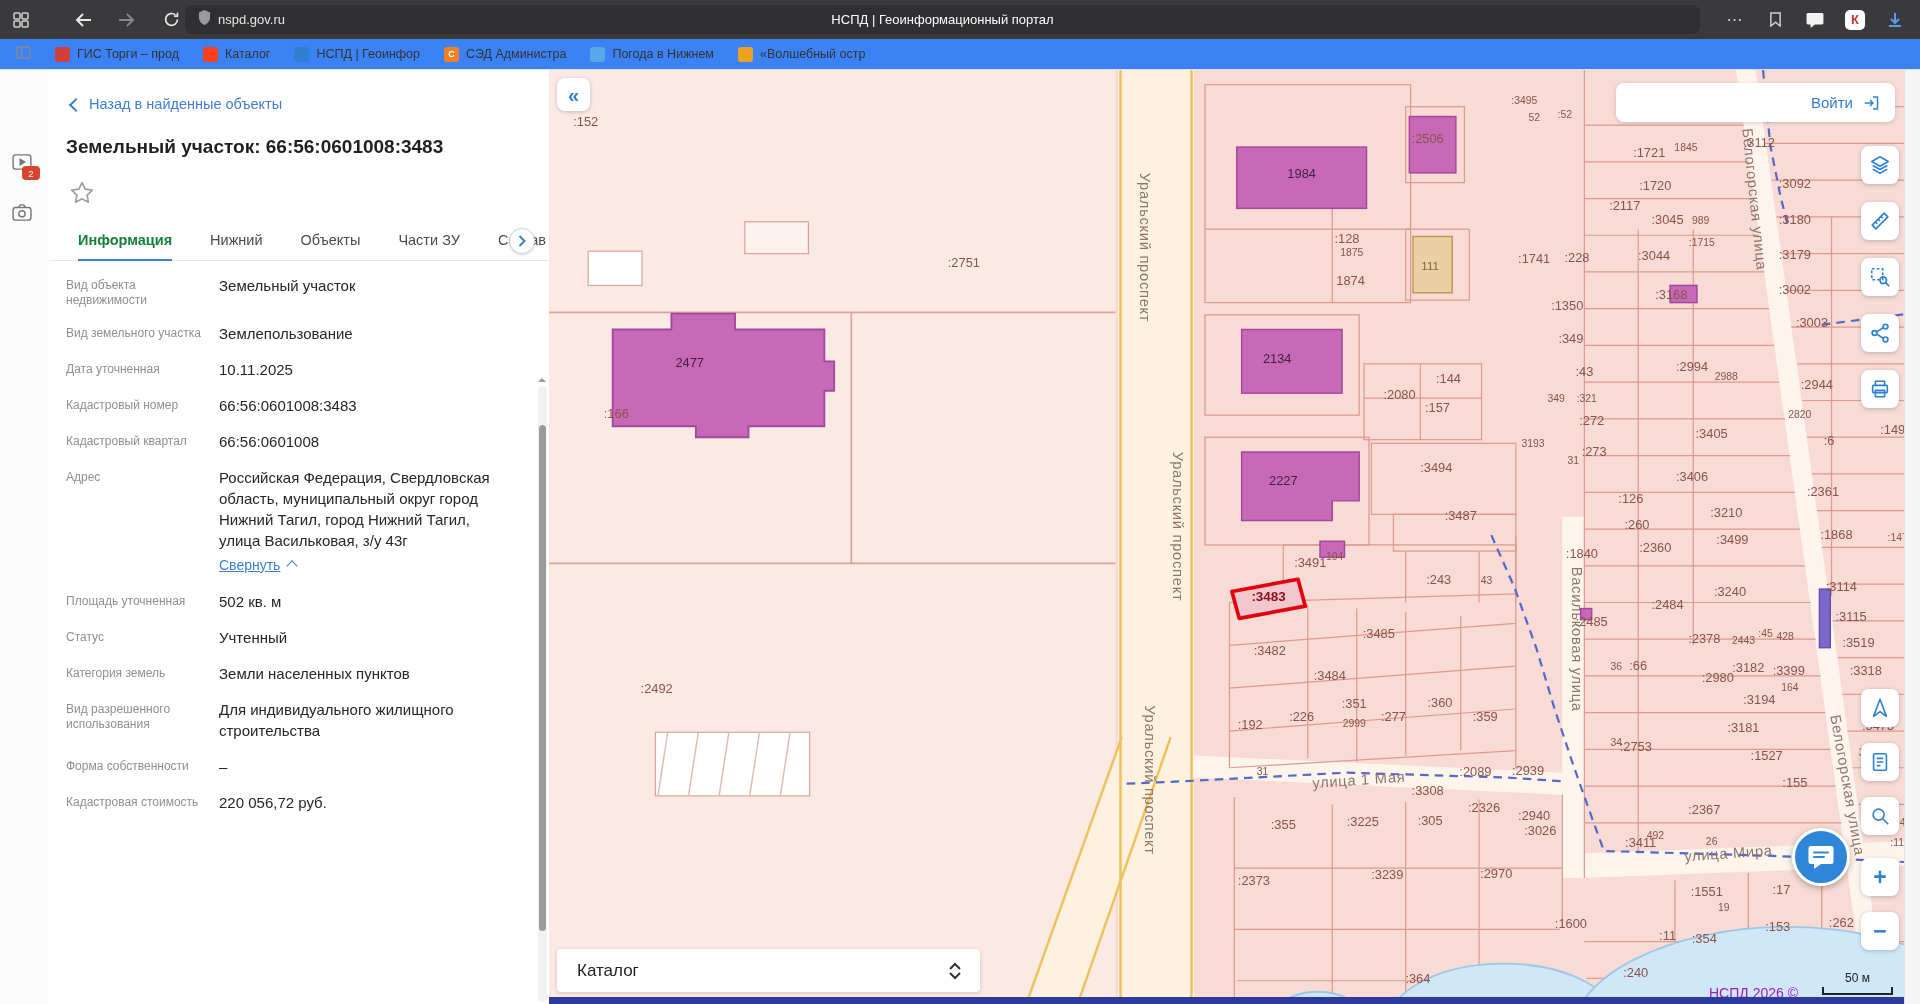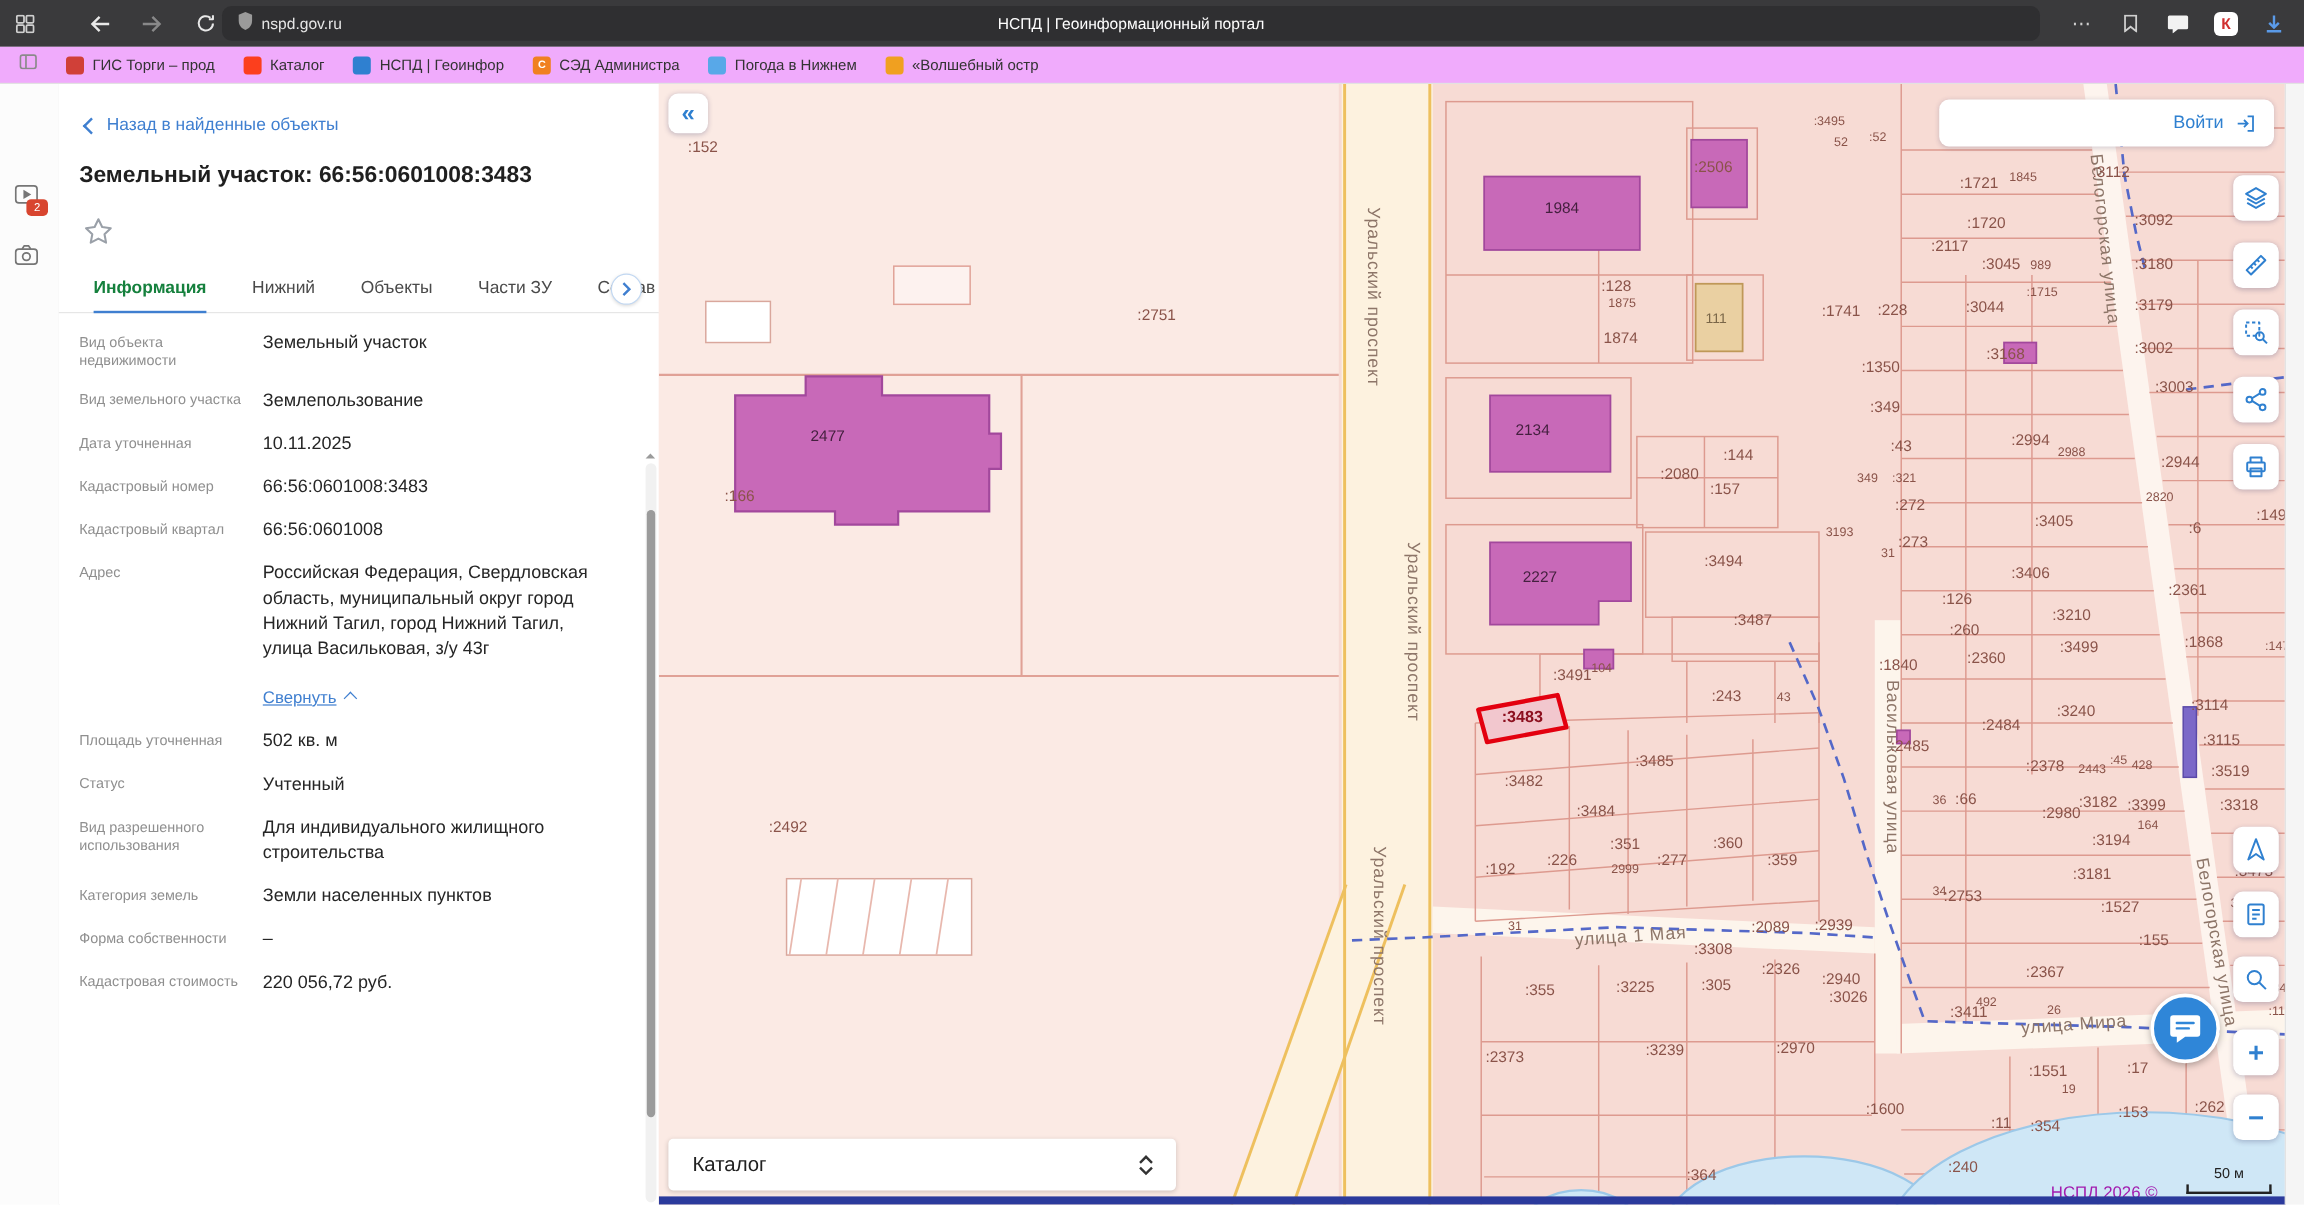--- a/index.html
+++ b/index.html
@@ -7,21 +7,21 @@
   
   .topbar{position:absolute;left:0;top:0;width:1920px;height:39px;background:#3a3a3c;display:flex;align-items:center;color:#d8d8d8;}
   .tb-ic{width:34px;height:34px;display:flex;align-items:center;justify-content:center;flex:0 0 auto;color:#cfcfcf;}
   .tb-ic svg{display:block;}
   .urlbar{position:absolute;left:185px;right:220px;top:5px;height:29px;background:#2f2f31;border-radius:8px;display:flex;align-items:center;}
   .url-left{display:flex;align-items:center;gap:7px;padding-left:13px;z-index:2;}
   .url-text{font-size:13px;color:#e6e6e6;}
   .url-title{position:absolute;left:0;right:0;text-align:center;font-size:13px;color:#fff;}
   .tb-right{position:absolute;right:8px;top:0;height:39px;display:flex;align-items:center;gap:6px;}
   .kbadge{width:20px;height:20px;border-radius:5px;background:#fff;color:#d03030;font-weight:bold;font-size:13px;display:flex;align-items:center;justify-content:center;}
-  .bookbar{position:absolute;left:0;top:39px;width:1920px;height:31px;background:#f0abfc;border-bottom:1px solid #e2e2e2;display:flex;align-items:center;gap:24px;padding-left:16px;box-sizing:border-box;}
+  .bookbar{position:absolute;left:0;top:39px;width:1920px;height:31px;background:#3b82f6;border-bottom:1px solid #e2e2e2;display:flex;align-items:center;gap:24px;padding-left:16px;box-sizing:border-box;}
   .bm{display:flex;align-items:center;gap:7px;font-size:12.5px;color:#333;white-space:nowrap;}
   .bm .fav{width:15px;height:15px;border-radius:3px;color:#fff;font-size:9px;font-weight:bold;display:flex;align-items:center;justify-content:center;}
   
   .lstrip{position:absolute;left:0;top:70px;width:49px;bottom:0;background:#fcfcfc;border-right:1px solid #ececec;}
   .ls-ic{position:absolute;left:12px;color:#767676;}
   .ls-badge{position:absolute;left:22px;top:96px;min-width:14px;height:14px;border-radius:4px;background:#d8452f;color:#fff;font-size:9.5px;display:flex;align-items:center;justify-content:center;padding:0 2px;}
   
   .panel{position:absolute;left:49px;top:70px;width:500px;bottom:0;background:#fff;box-sizing:border-box;}
   .p-head{display:flex;align-items:center;gap:13px;padding:20px 0 0 20px;}
   .burger{width:19px;height:13px;display:flex;flex-direction:column;justify-content:space-between;cursor:pointer;}
@@ -33,21 +33,21 @@
   .star{margin:22px 0 0 20px;width:26px;height:26px;color:#9aa0a8;cursor:pointer;}
   .tabs{position:relative;display:flex;gap:38px;margin-top:26px;padding:0 0 12px 29px;border-bottom:1px solid #e6e6e6;font-size:14.5px;color:#4a4a4a;}
   .tab{cursor:pointer;white-space:nowrap;}
   .tab.active{color:#15803d;font-weight:bold;position:relative;}
   .tab.active::after{content:"";position:absolute;left:0;right:0;bottom:-13px;height:2px;background:#3f7fd0;}
   .tabs-more{position:absolute;right:14px;top:-4px;width:24px;height:24px;border-radius:50%;border:1px solid #c2d8f2;background:#fff;color:#3f7fd0;display:flex;align-items:center;justify-content:center;box-shadow:0 1px 3px rgba(0,0,0,.15);cursor:pointer;}
   .info{padding:14px 56px 0 17px;}
   .irow{display:grid;grid-template-columns:153px 1fr;margin-bottom:15px;align-items:start;}
   .ilabel{font-size:12px;color:#8f8f8f;line-height:15px;padding-top:3px;padding-right:12px;}
   .ivalue{font-size:15px;color:#262626;line-height:21px;}
-  .ilink{display:inline-block;margin-top:20px;color:#3f7fd0;font-size:14px;text-decoration:underline;cursor:pointer;}
+  .ilink{display:inline-block;margin-top:4px;color:#3f7fd0;font-size:14px;text-decoration:underline;cursor:pointer;}
   .chevup{display:inline-block;width:7px;height:7px;border-left:1.6px solid #3f7fd0;border-top:1.6px solid #3f7fd0;transform:rotate(45deg);margin-left:8px;vertical-align:middle;}
   .pscroll{position:absolute;right:2px;top:316px;bottom:2px;width:9px;background:#f1f1f1;border-radius:5px;}
   .pthumb{position:absolute;left:1px;top:39px;width:7px;height:506px;background:#9b9b9b;border-radius:4px;cursor:pointer;}
   .ptri{position:absolute;left:0;top:-12px;width:0;height:0;border:4.5px solid transparent;border-bottom-color:#9b9b9b;}
   
   .map{position:absolute;left:549px;top:70px;width:1356px;height:934px;background:#f7dbd4;overflow:hidden;}
   .map svg.base{position:absolute;left:0;top:0;width:100%;height:100%;}
   .rstrip{position:absolute;right:0;top:70px;width:15px;bottom:0;background:#f5f5f5;border-left:1px solid #e3e3e3;}
   .mbtn{position:absolute;background:#fff;border-radius:8px;box-shadow:0 1px 4px rgba(40,40,90,.25);display:flex;align-items:center;justify-content:center;cursor:pointer;}
   .collapse{left:8px;top:8px;width:33px;height:33px;color:#2f80d0;font-size:20px;font-weight:bold;line-height:1;}
@@ -240,26 +240,26 @@
       </div>
       <div class="irow">
         <div class="ilabel">Площадь уточненная</div>
         <div class="ivalue">502 кв. м</div>
       </div>
       <div class="irow">
         <div class="ilabel">Статус</div>
         <div class="ivalue">Учтенный</div>
       </div>
       <div class="irow">
+        <div class="ilabel">Категория земель</div>
+        <div class="ivalue">Земли населенных пунктов</div>
+      </div>
+      <div class="irow">
         <div class="ilabel">Вид разрешенного использования</div>
         <div class="ivalue">Для индивидуального жилищного строительства</div>
-      </div>
-      <div class="irow">
-        <div class="ilabel">Категория земель</div>
-        <div class="ivalue">Земли населенных пунктов</div>
       </div>
       <div class="irow">
         <div class="ilabel">Форма собственности</div>
         <div class="ivalue">–</div>
       </div>
       <div class="irow">
         <div class="ilabel">Кадастровая стоимость</div>
         <div class="ivalue">220 056,72 руб.</div>
       </div>
     </div>

